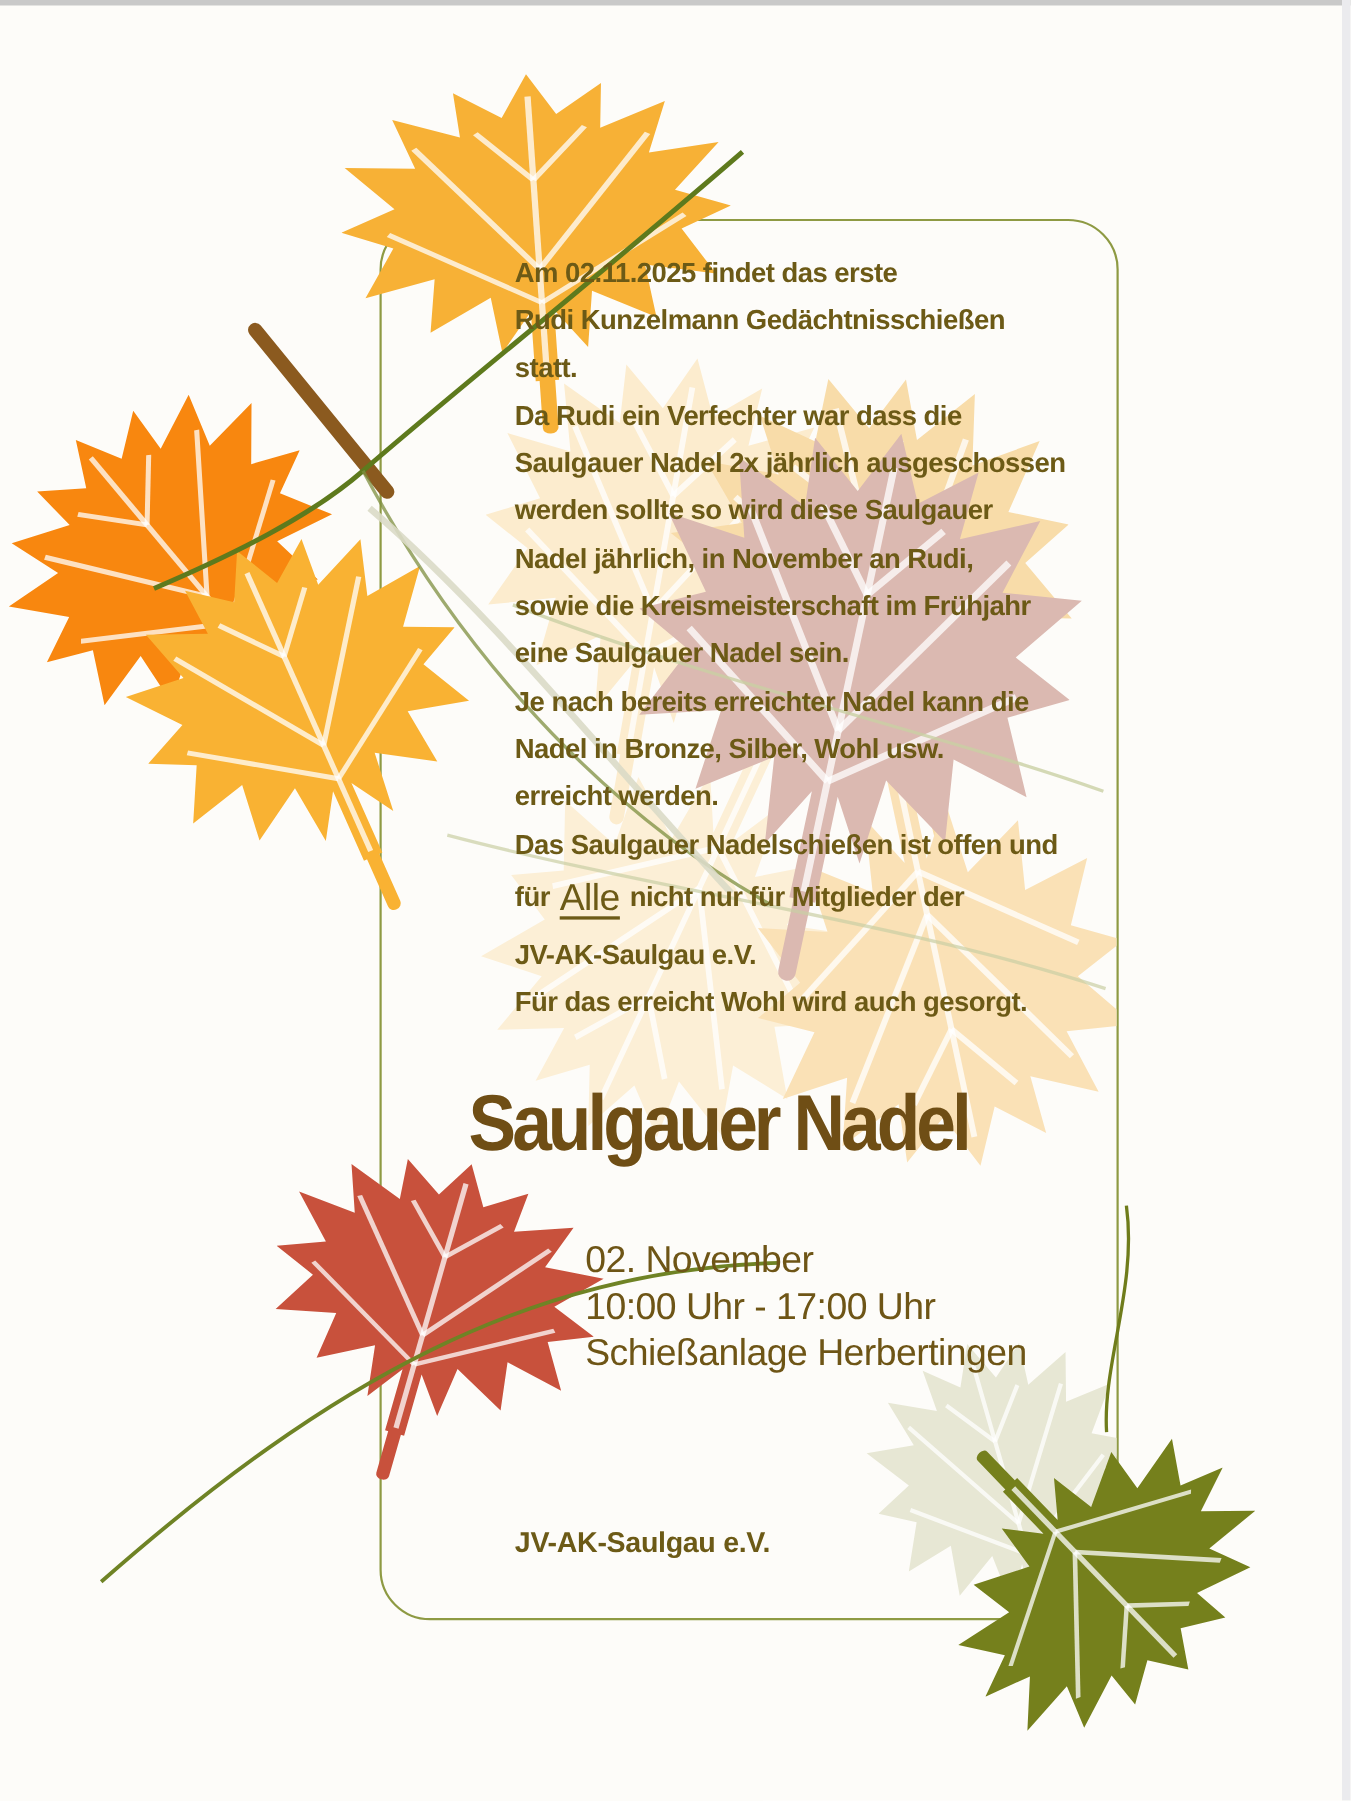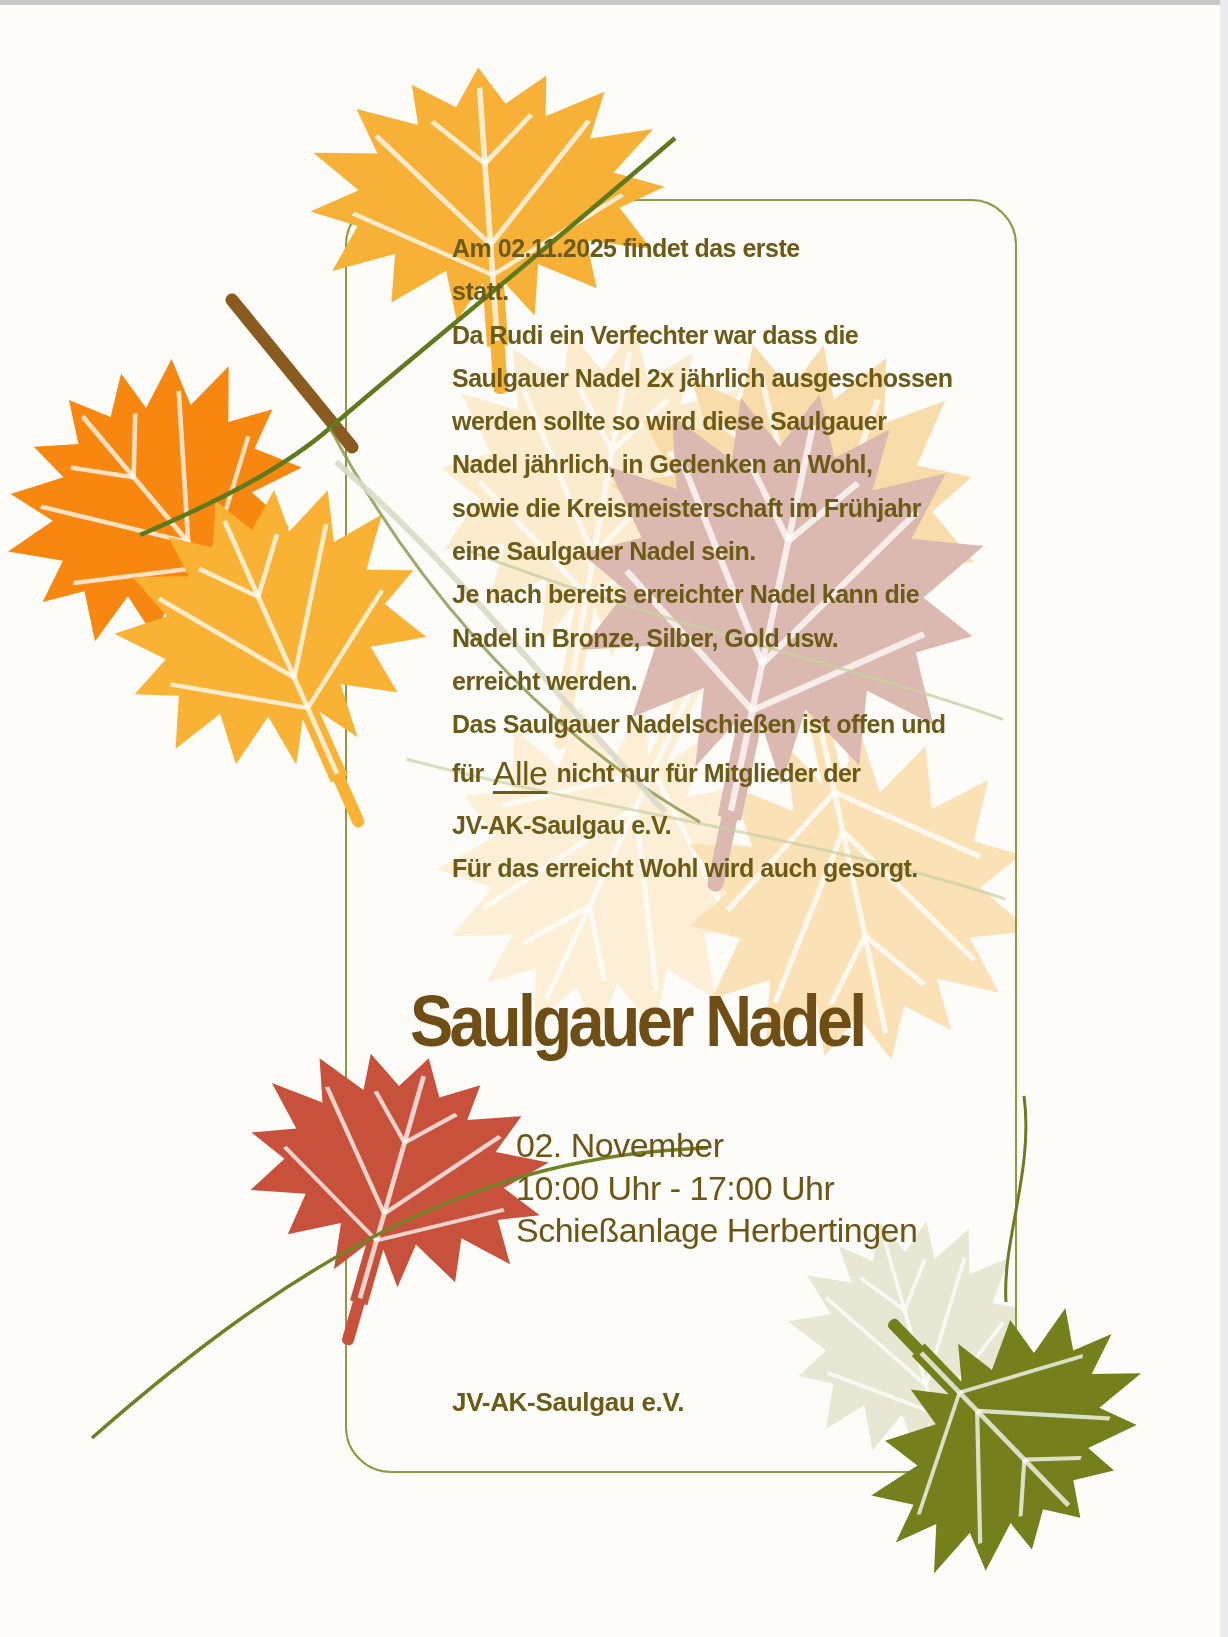--- a/index.html
+++ b/index.html
@@ -13,21 +13,21 @@
          border:2px solid #8e9a43;border-radius:46px;box-sizing:border-box;
          overflow:hidden;z-index:1;background:transparent;}
   .leaf{position:absolute;display:block;}
   .bgstems{position:absolute;left:0;top:0;width:100%;height:100%;}
 
   
   .fg{z-index:2;}
   .stems-overlay{position:absolute;left:0;top:0;width:1228px;height:1637px;z-index:3;pointer-events:none;}
 
   
-  .textlayer{position:absolute;left:0;top:0;width:1208px;height:1637px;z-index:4;}
+  .textlayer{position:absolute;left:16px;top:0;width:1208px;height:1637px;z-index:4;}
   .body-text{position:absolute;left:452px;top:227px;width:560px;
              font-size:25px;font-weight:700;line-height:43.3px;letter-spacing:-0.5px;
              color:#6c5a16;}
   .bline{white-space:nowrap;}
   .alle-line{padding-top:5px;padding-bottom:9px;display:flex;align-items:center;gap:9px;}
   .alle{font-size:34px;font-weight:400;text-decoration:underline;
         text-decoration-thickness:2.5px;text-underline-offset:6px;}
   .big-title{position:absolute;left:410px;top:980px;
              font-size:72px;font-weight:700;letter-spacing:-4px;color:#6f4e15;
              white-space:nowrap;transform:scaleX(0.9);transform-origin:left center;}
@@ -111,29 +111,30 @@
     <path d="M330 428 C 400 560 520 720 700 822" stroke="#7d8f3f" stroke-width="3" fill="none" opacity="0.75"></path>
     <path d="M336 462 C 450 560 560 700 665 812" stroke="#dadac6" stroke-width="6" fill="none" opacity="0.9"></path>
     <path d="M708 1148 C 480 1155 300 1255 92 1438" stroke="#6f8325" stroke-width="3.5" fill="none"></path>
     <path d="M1024 1096 C 1034 1170 1002 1240 1006 1302" stroke="#6f7c1b" stroke-width="3" fill="none"></path>
   </svg>
 
   <div class="textlayer">
 
     <div class="body-text">
       <div class="bline">Am 02.11.2025 findet das erste</div>
+      <div class="bline">Rudi Kunzelmann Gedächtnisschießen</div>
       <div class="bline">statt.</div>
       <div class="bline">Da Rudi ein Verfechter war dass die</div>
       <div class="bline">Saulgauer Nadel 2x jährlich ausgeschossen</div>
       <div class="bline">werden sollte so wird diese Saulgauer</div>
-      <div class="bline">Nadel jährlich, in Gedenken an Wohl,</div>
+      <div class="bline">Nadel jährlich, in November an Rudi,</div>
       <div class="bline">sowie die Kreismeisterschaft im Frühjahr</div>
       <div class="bline">eine Saulgauer Nadel sein.</div>
       <div class="bline">Je nach bereits erreichter Nadel kann die</div>
-      <div class="bline">Nadel in Bronze, Silber, Gold usw.</div>
+      <div class="bline">Nadel in Bronze, Silber, Wohl usw.</div>
       <div class="bline">erreicht werden.</div>
       <div class="bline">Das Saulgauer Nadelschießen ist offen und</div>
       <div class="bline alle-line">
         <span>für</span>
         <span class="alle">Alle</span>
         <span>nicht nur für Mitglieder der</span>
       </div>
       <div class="bline">JV-AK-Saulgau e.V.</div>
       <div class="bline">Für das erreicht Wohl wird auch gesorgt.</div>
     </div>

